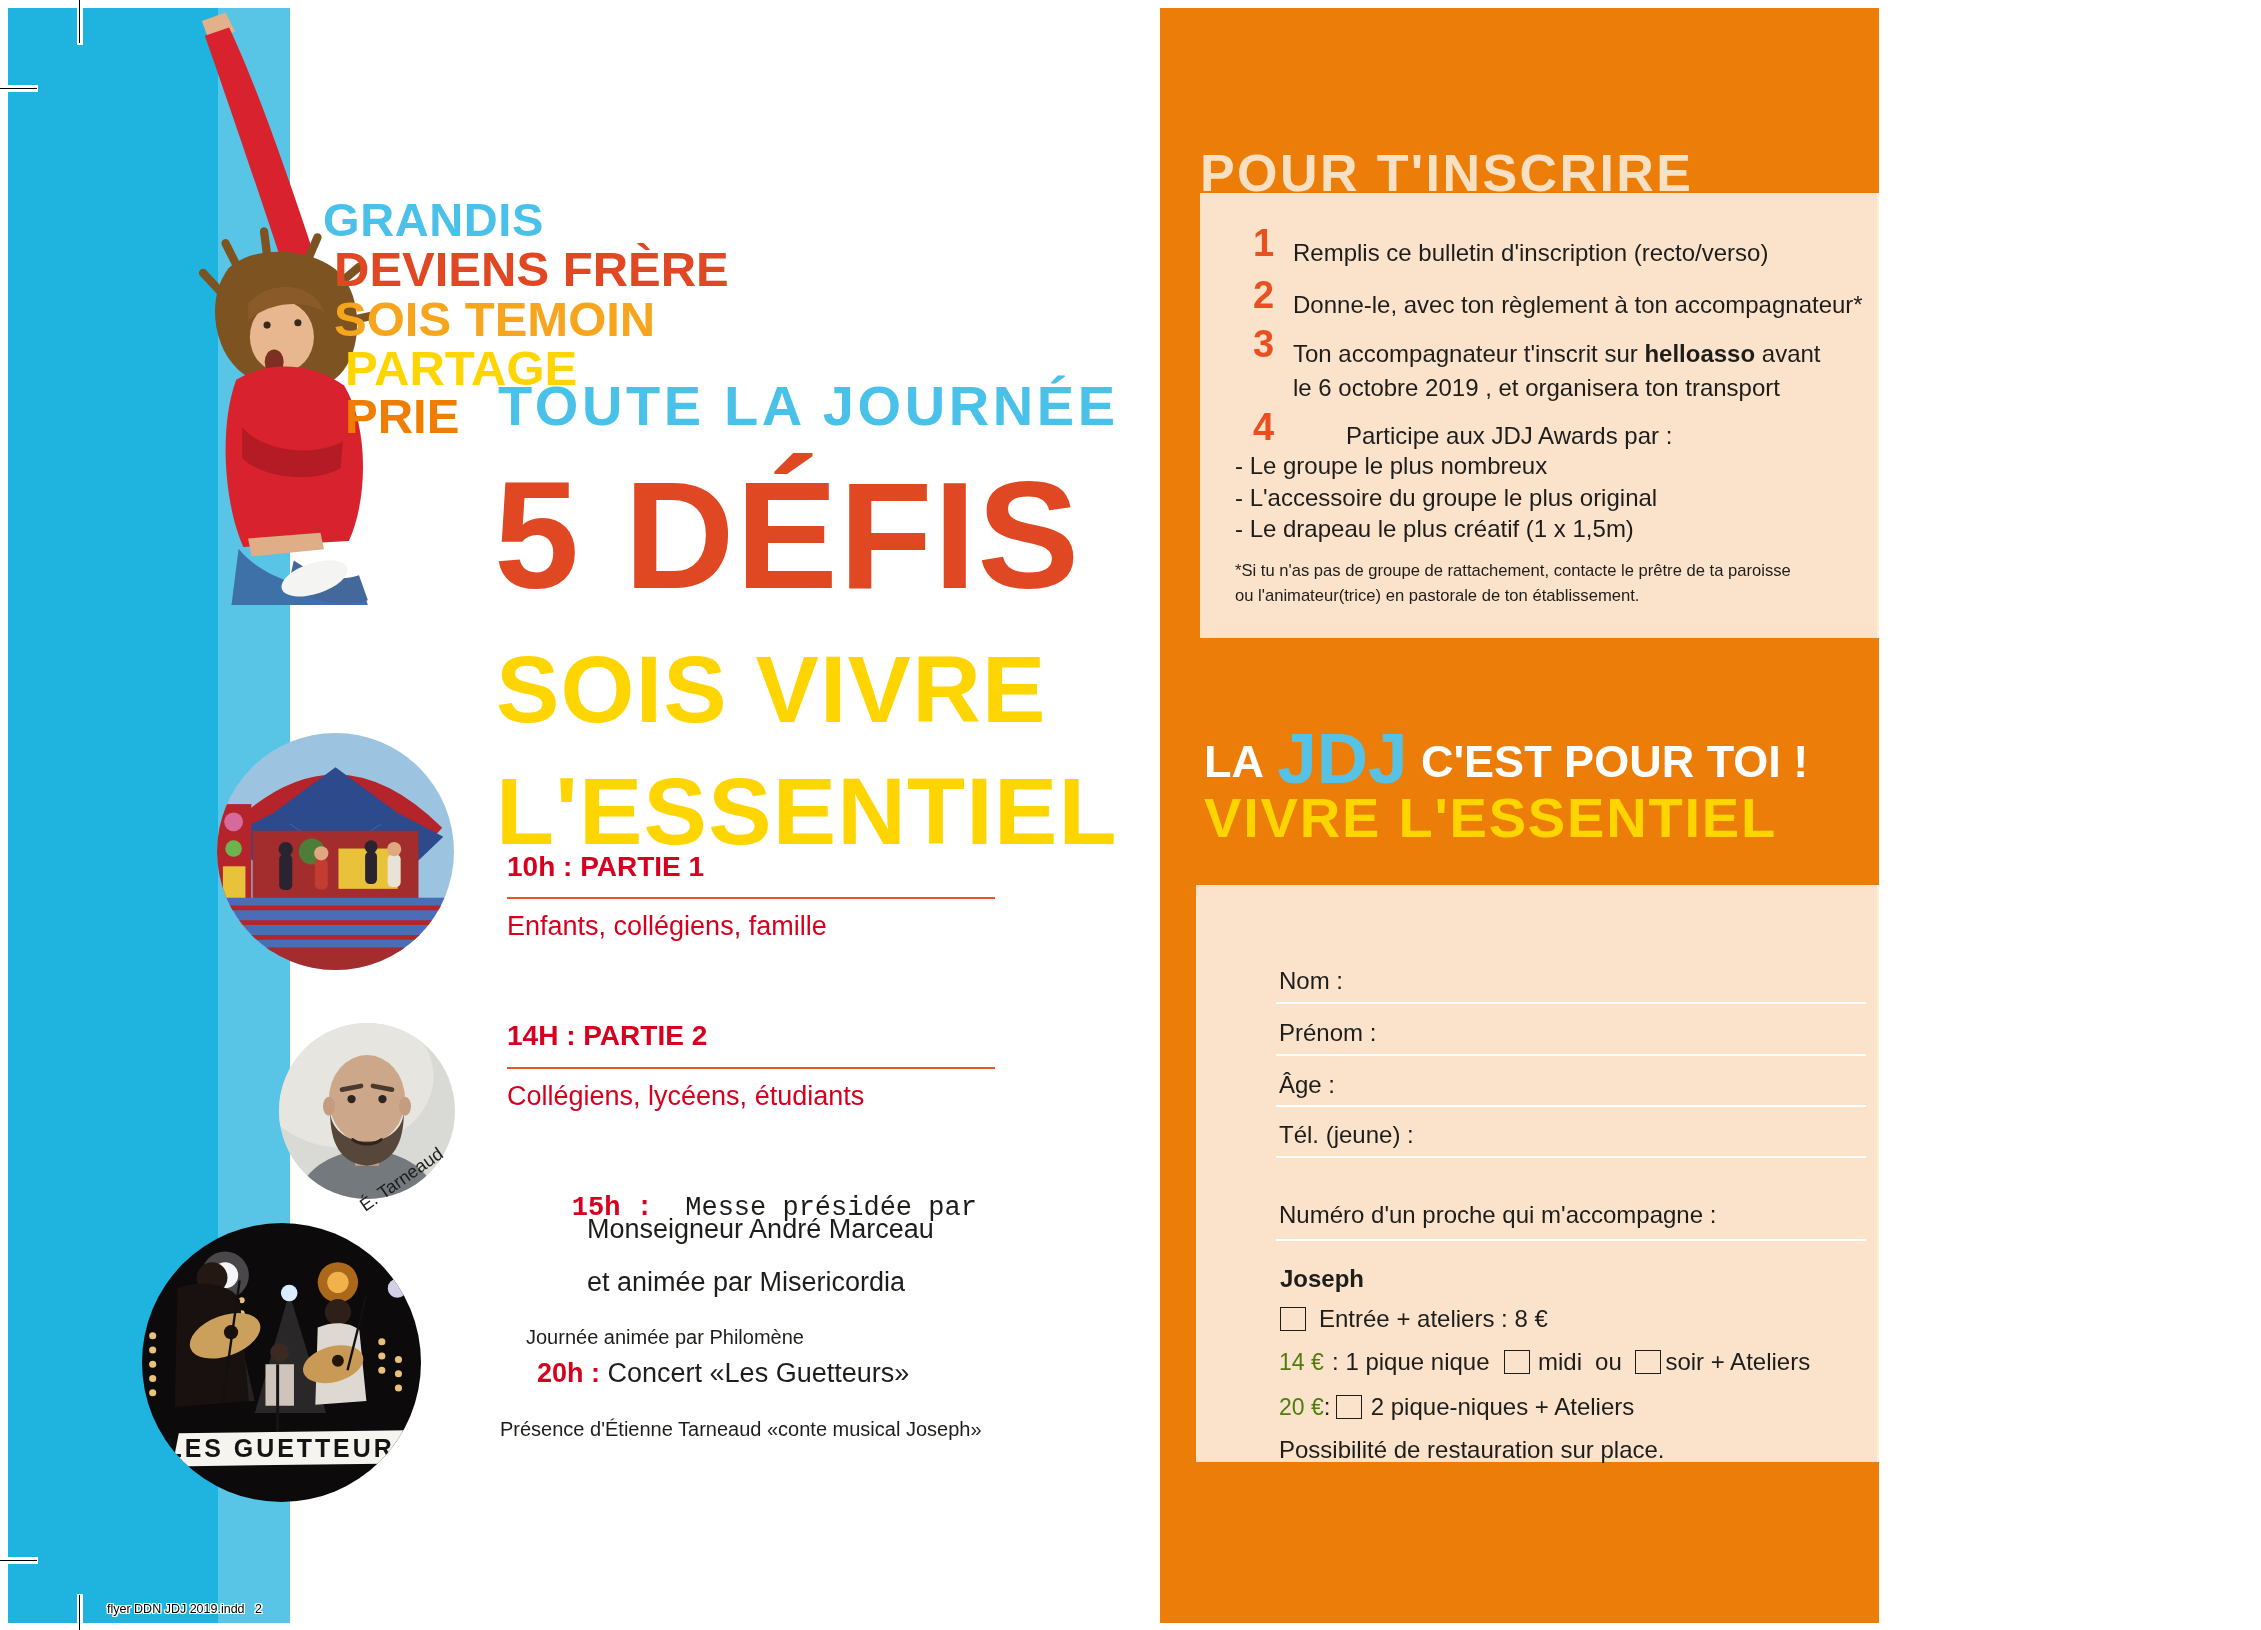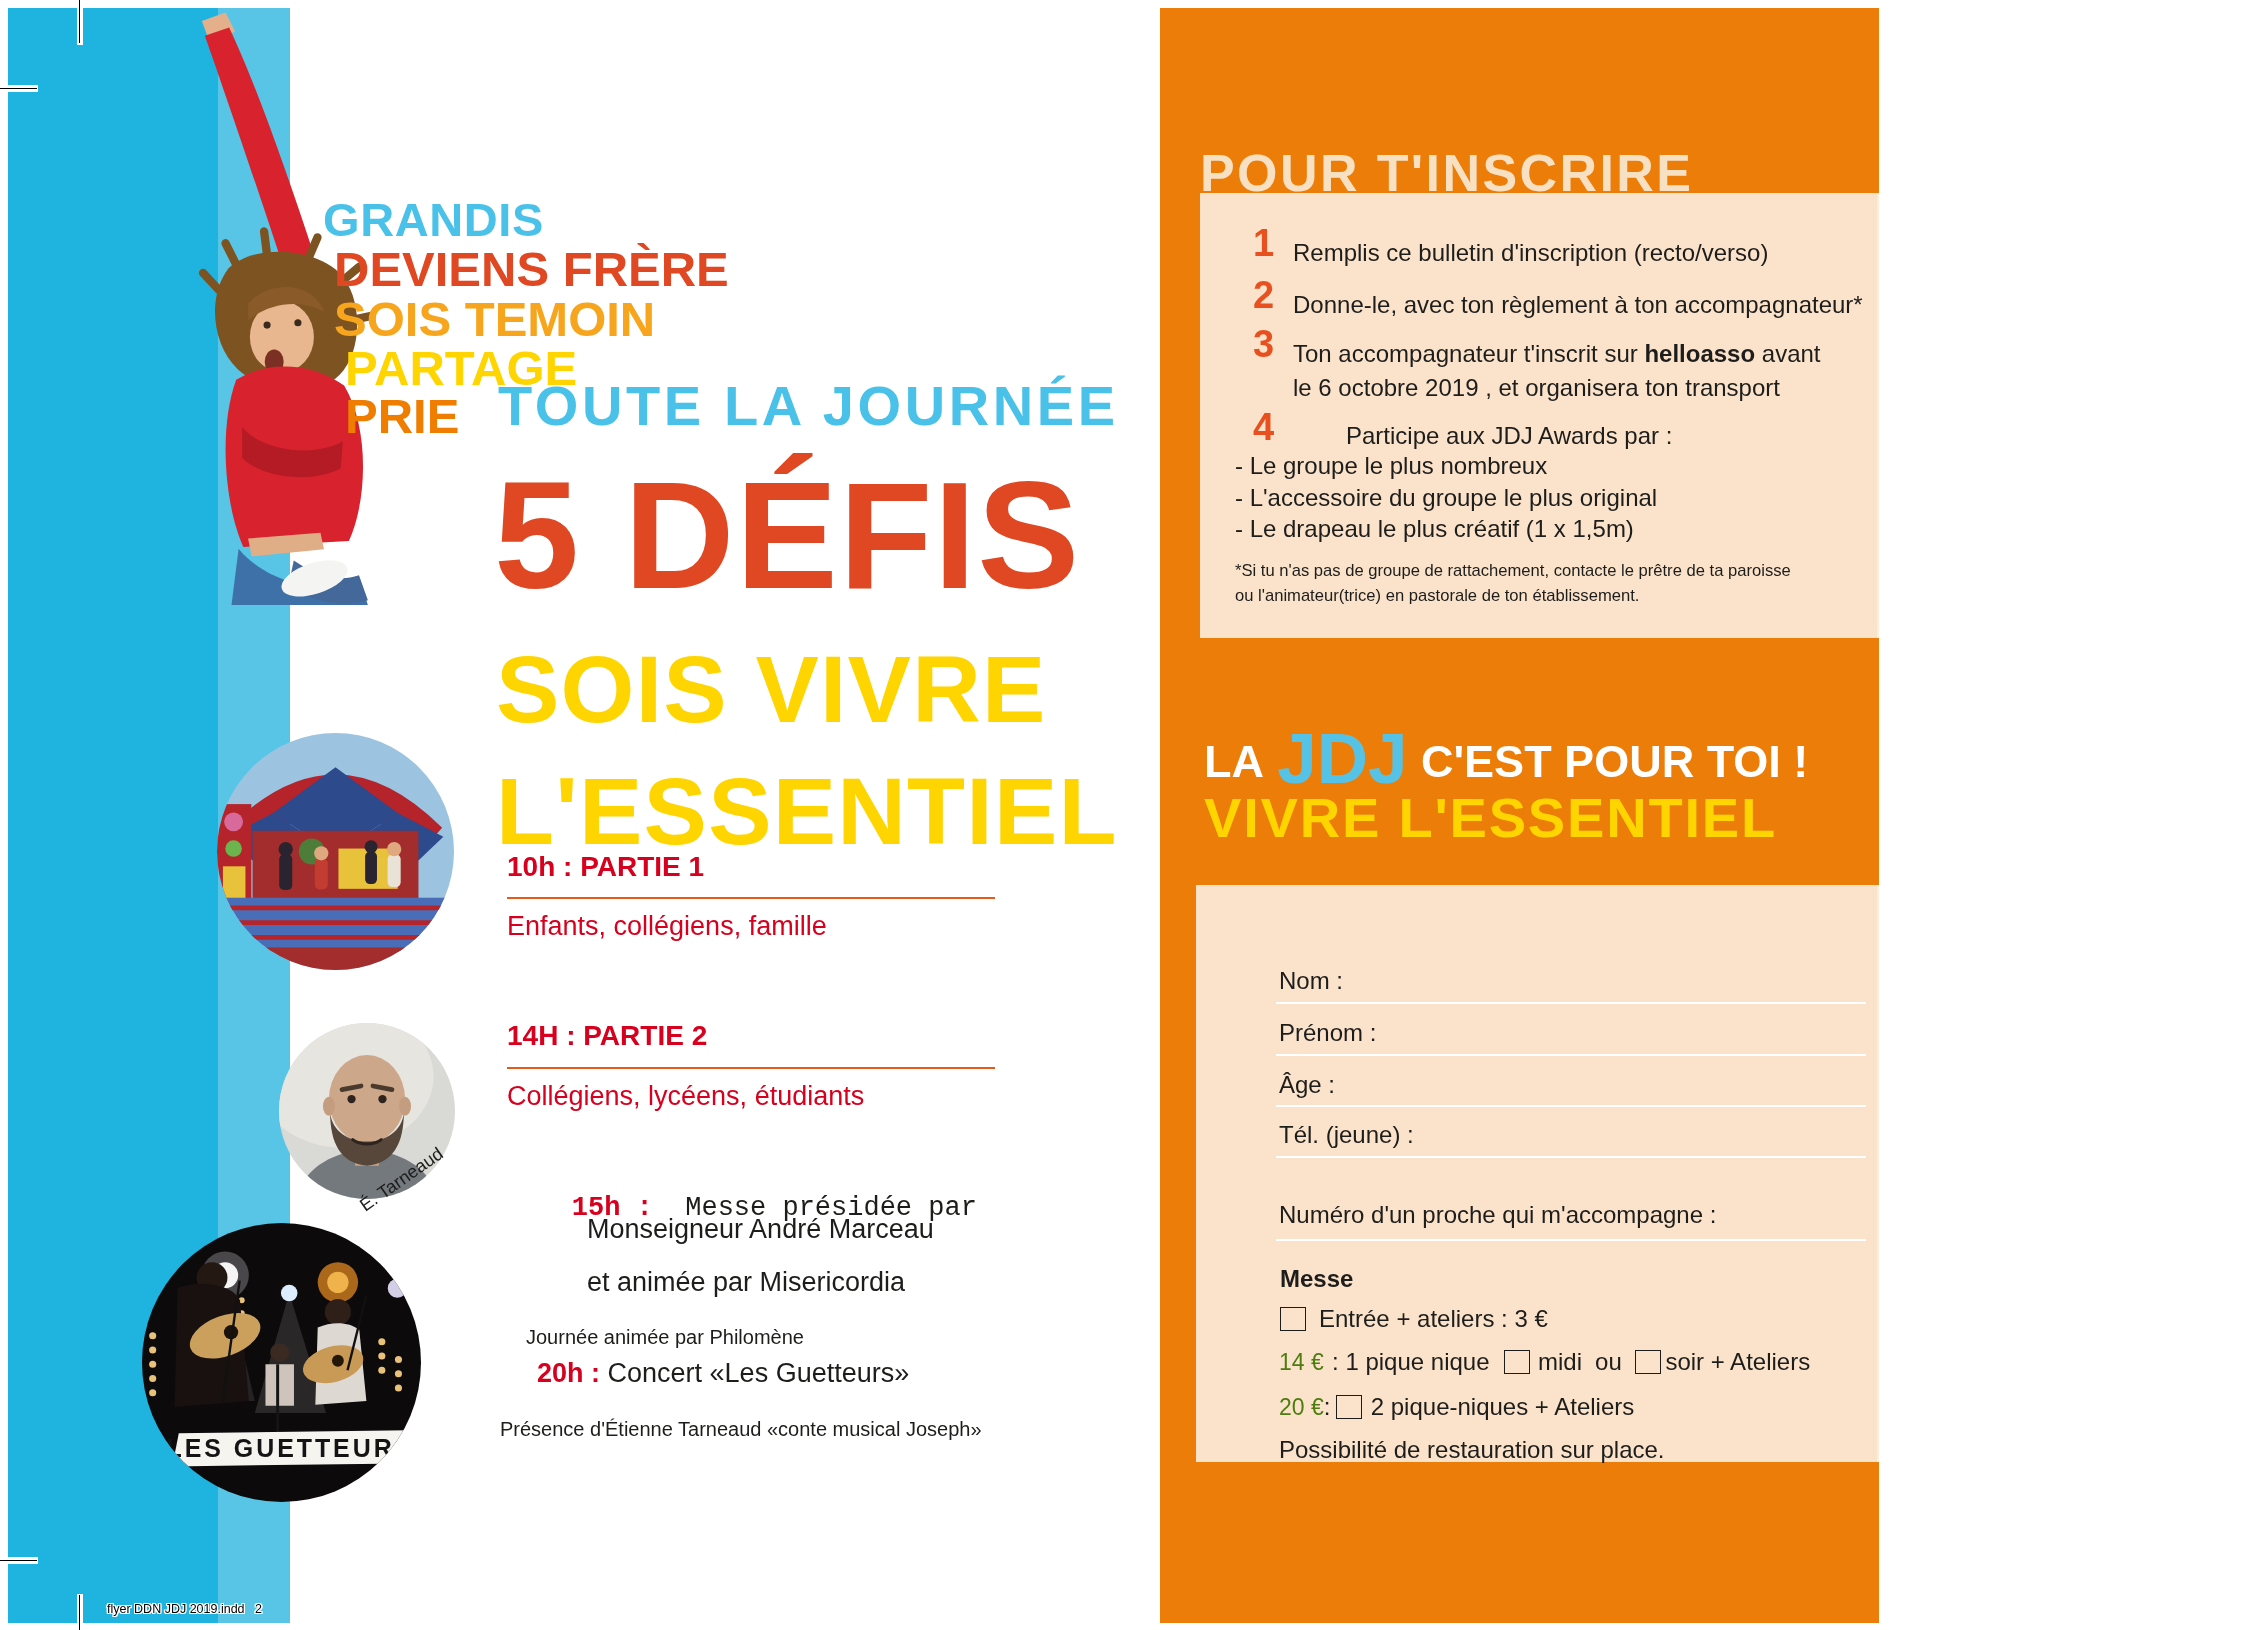--- a/index.html
+++ b/index.html
@@ -277,25 +277,25 @@
   <div class="abs fline" style="left:1276px;top:1002px;width:590px;"></div>
   <div class="abs field" style="left:1279px;top:1019px;">Prénom :</div>
   <div class="abs fline" style="left:1276px;top:1054px;width:590px;"></div>
   <div class="abs field" style="left:1279px;top:1071px;">Âge :</div>
   <div class="abs fline" style="left:1276px;top:1105px;width:590px;"></div>
   <div class="abs field" style="left:1279px;top:1121px;">Tél. (jeune) :</div>
   <div class="abs fline" style="left:1276px;top:1156px;width:590px;"></div>
   <div class="abs field" style="left:1279px;top:1174px;margin-top:27px;">Numéro d'un proche qui m'accompagne :</div>
   <div class="abs fline" style="left:1276px;top:1239px;width:590px;"></div>
 
-  <div class="abs field" style="left:1280px;top:1265px;font-weight:700;">Messe</div>
+  <div class="abs field" style="left:1280px;top:1265px;font-weight:700;">Joseph</div>
 
   <div class="abs rowflex" style="left:1280px;top:1305px;">
     <span class="cb"></span>
-    <span class="tarif-tx" style="margin-left:13px;">Entrée + ateliers : 3 €</span>
+    <span class="tarif-tx" style="margin-left:13px;">Entrée + ateliers : 8 €</span>
   </div>
 
   <div class="abs rowflex" style="left:1279px;top:1348px;">
     <span class="price">14 €</span>
     <span class="tarif-tx" style="margin-left:8.3px;"> : 1 pique nique</span>
     <span class="cb" style="margin-left:14.2px;"></span>
     <span class="tarif-tx" style="margin-left:8.3px;">midi</span>
     <span class="tarif-tx" style="margin-left:13px;">ou</span>
     <span class="cb" style="margin-left:13px;"></span>
     <span class="tarif-tx" style="margin-left:4.7px;">soir + Ateliers</span>

